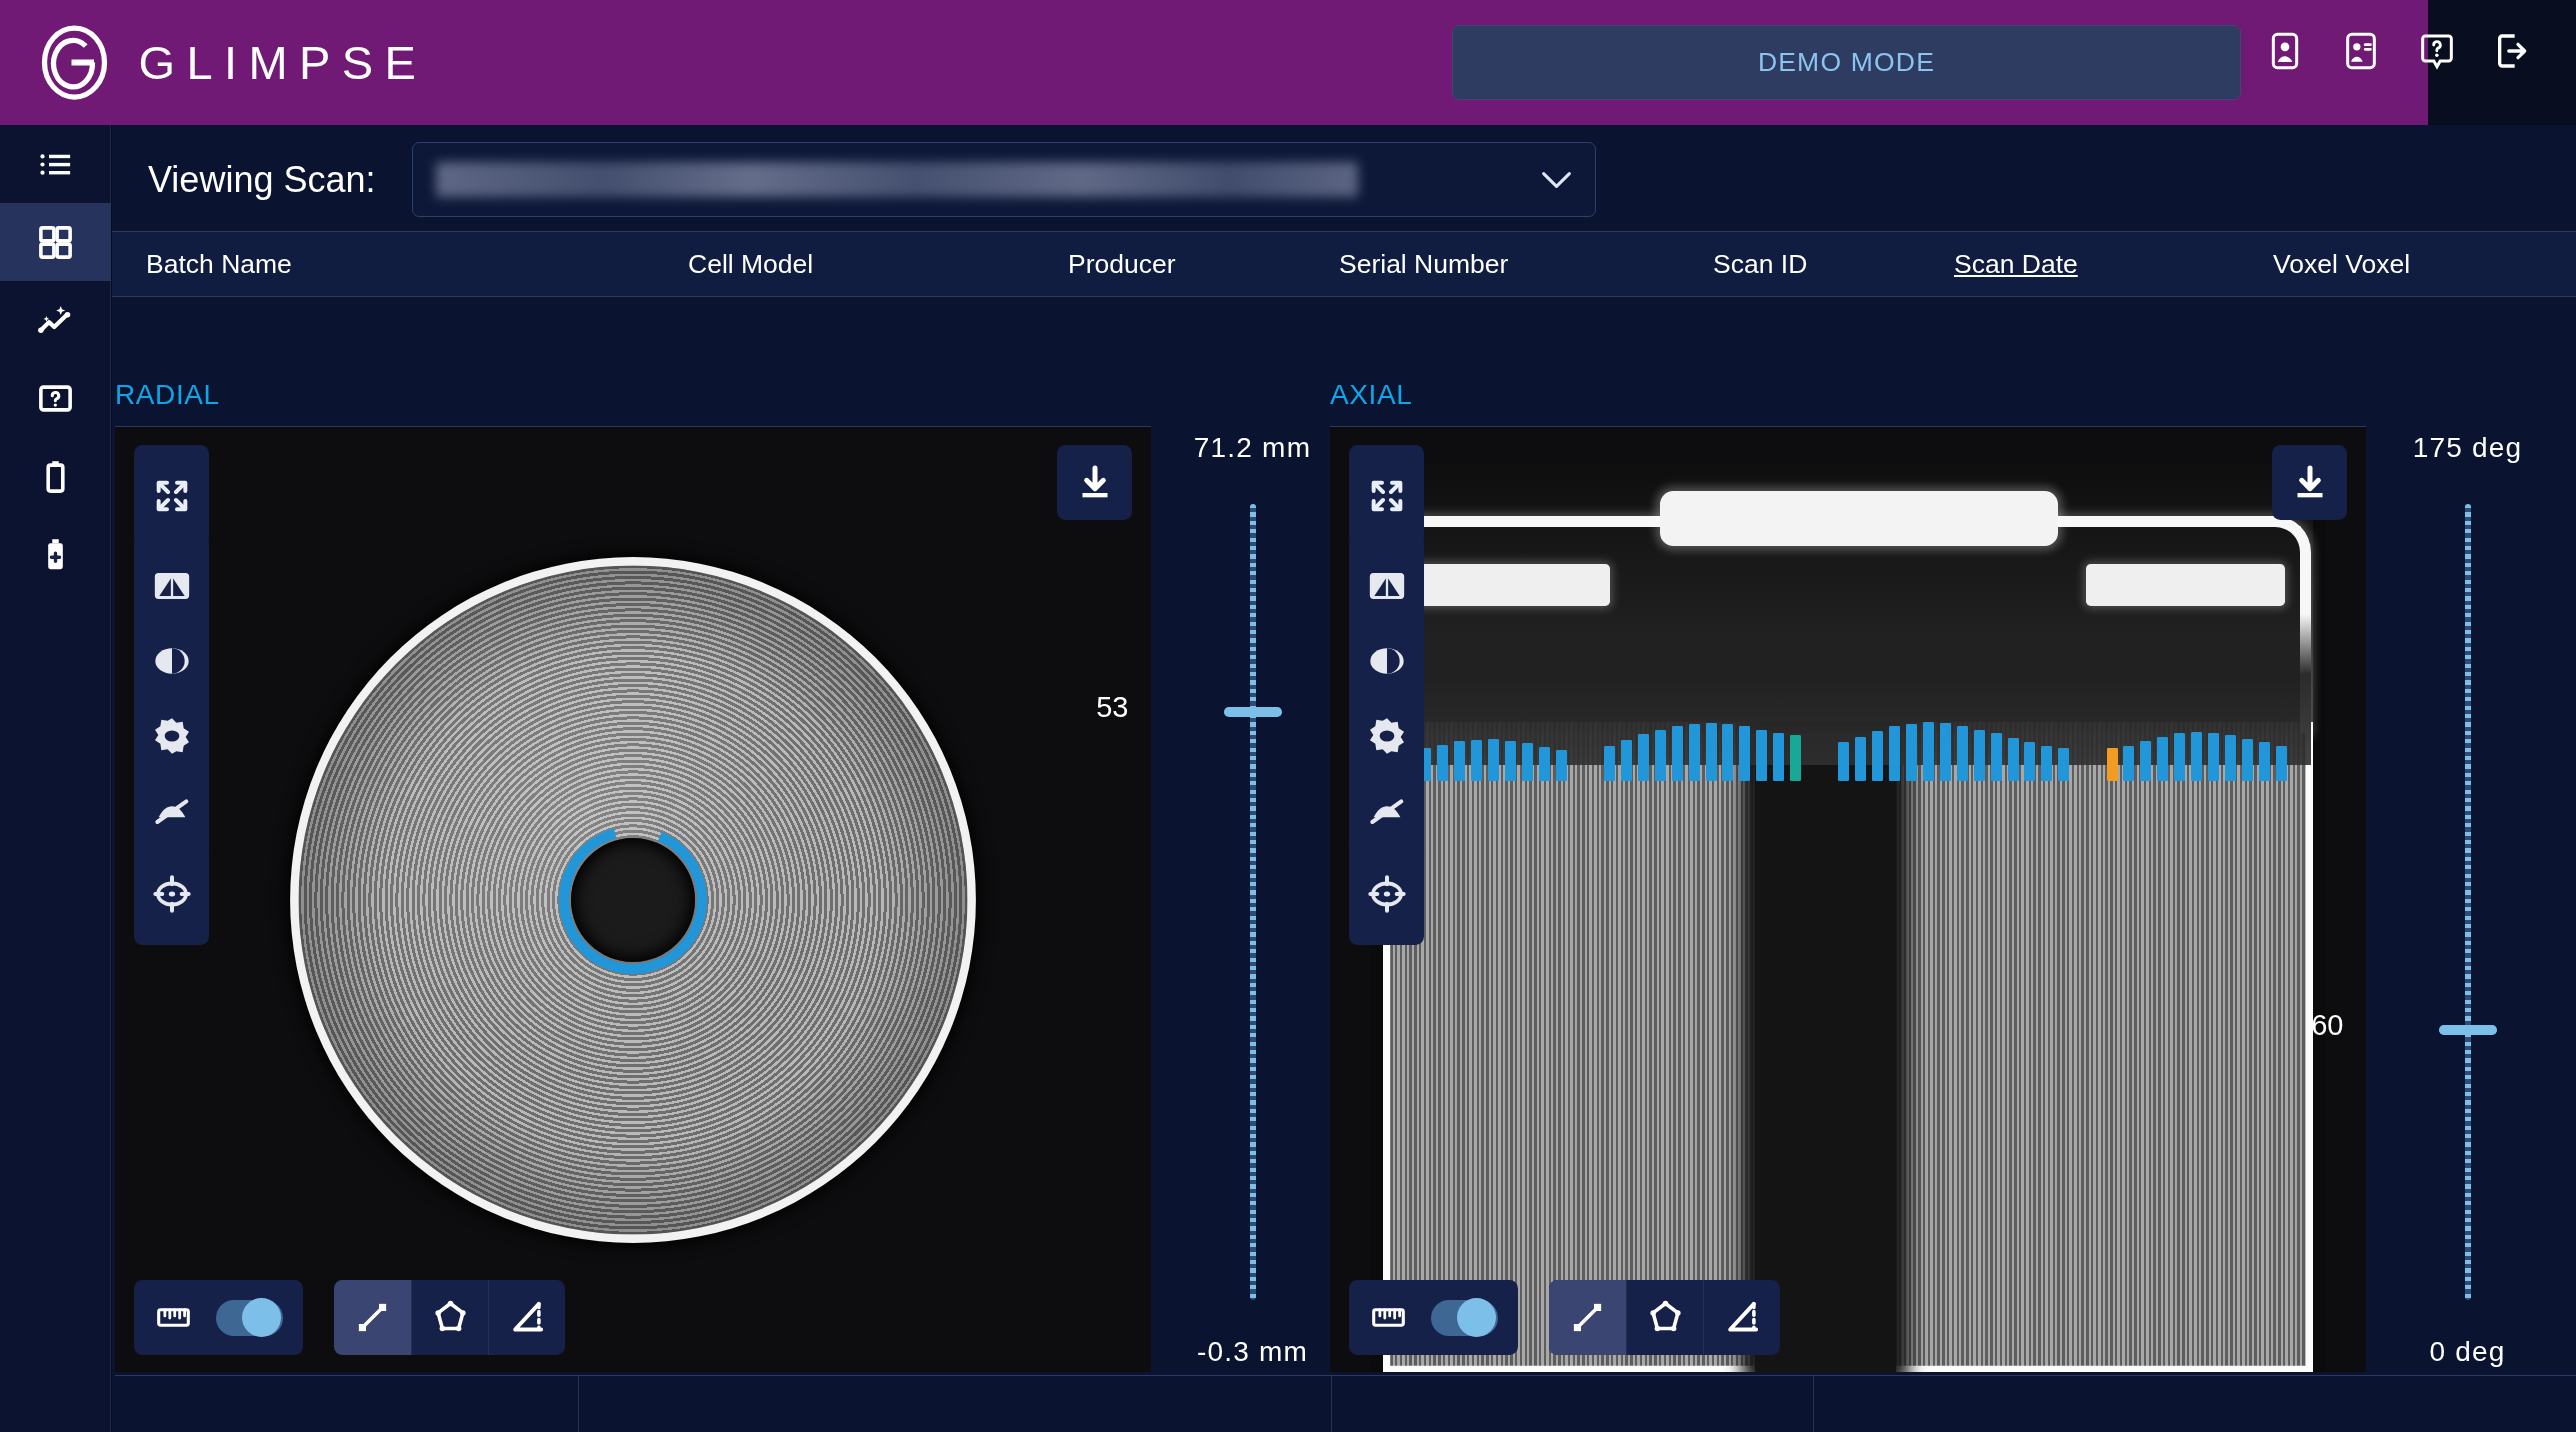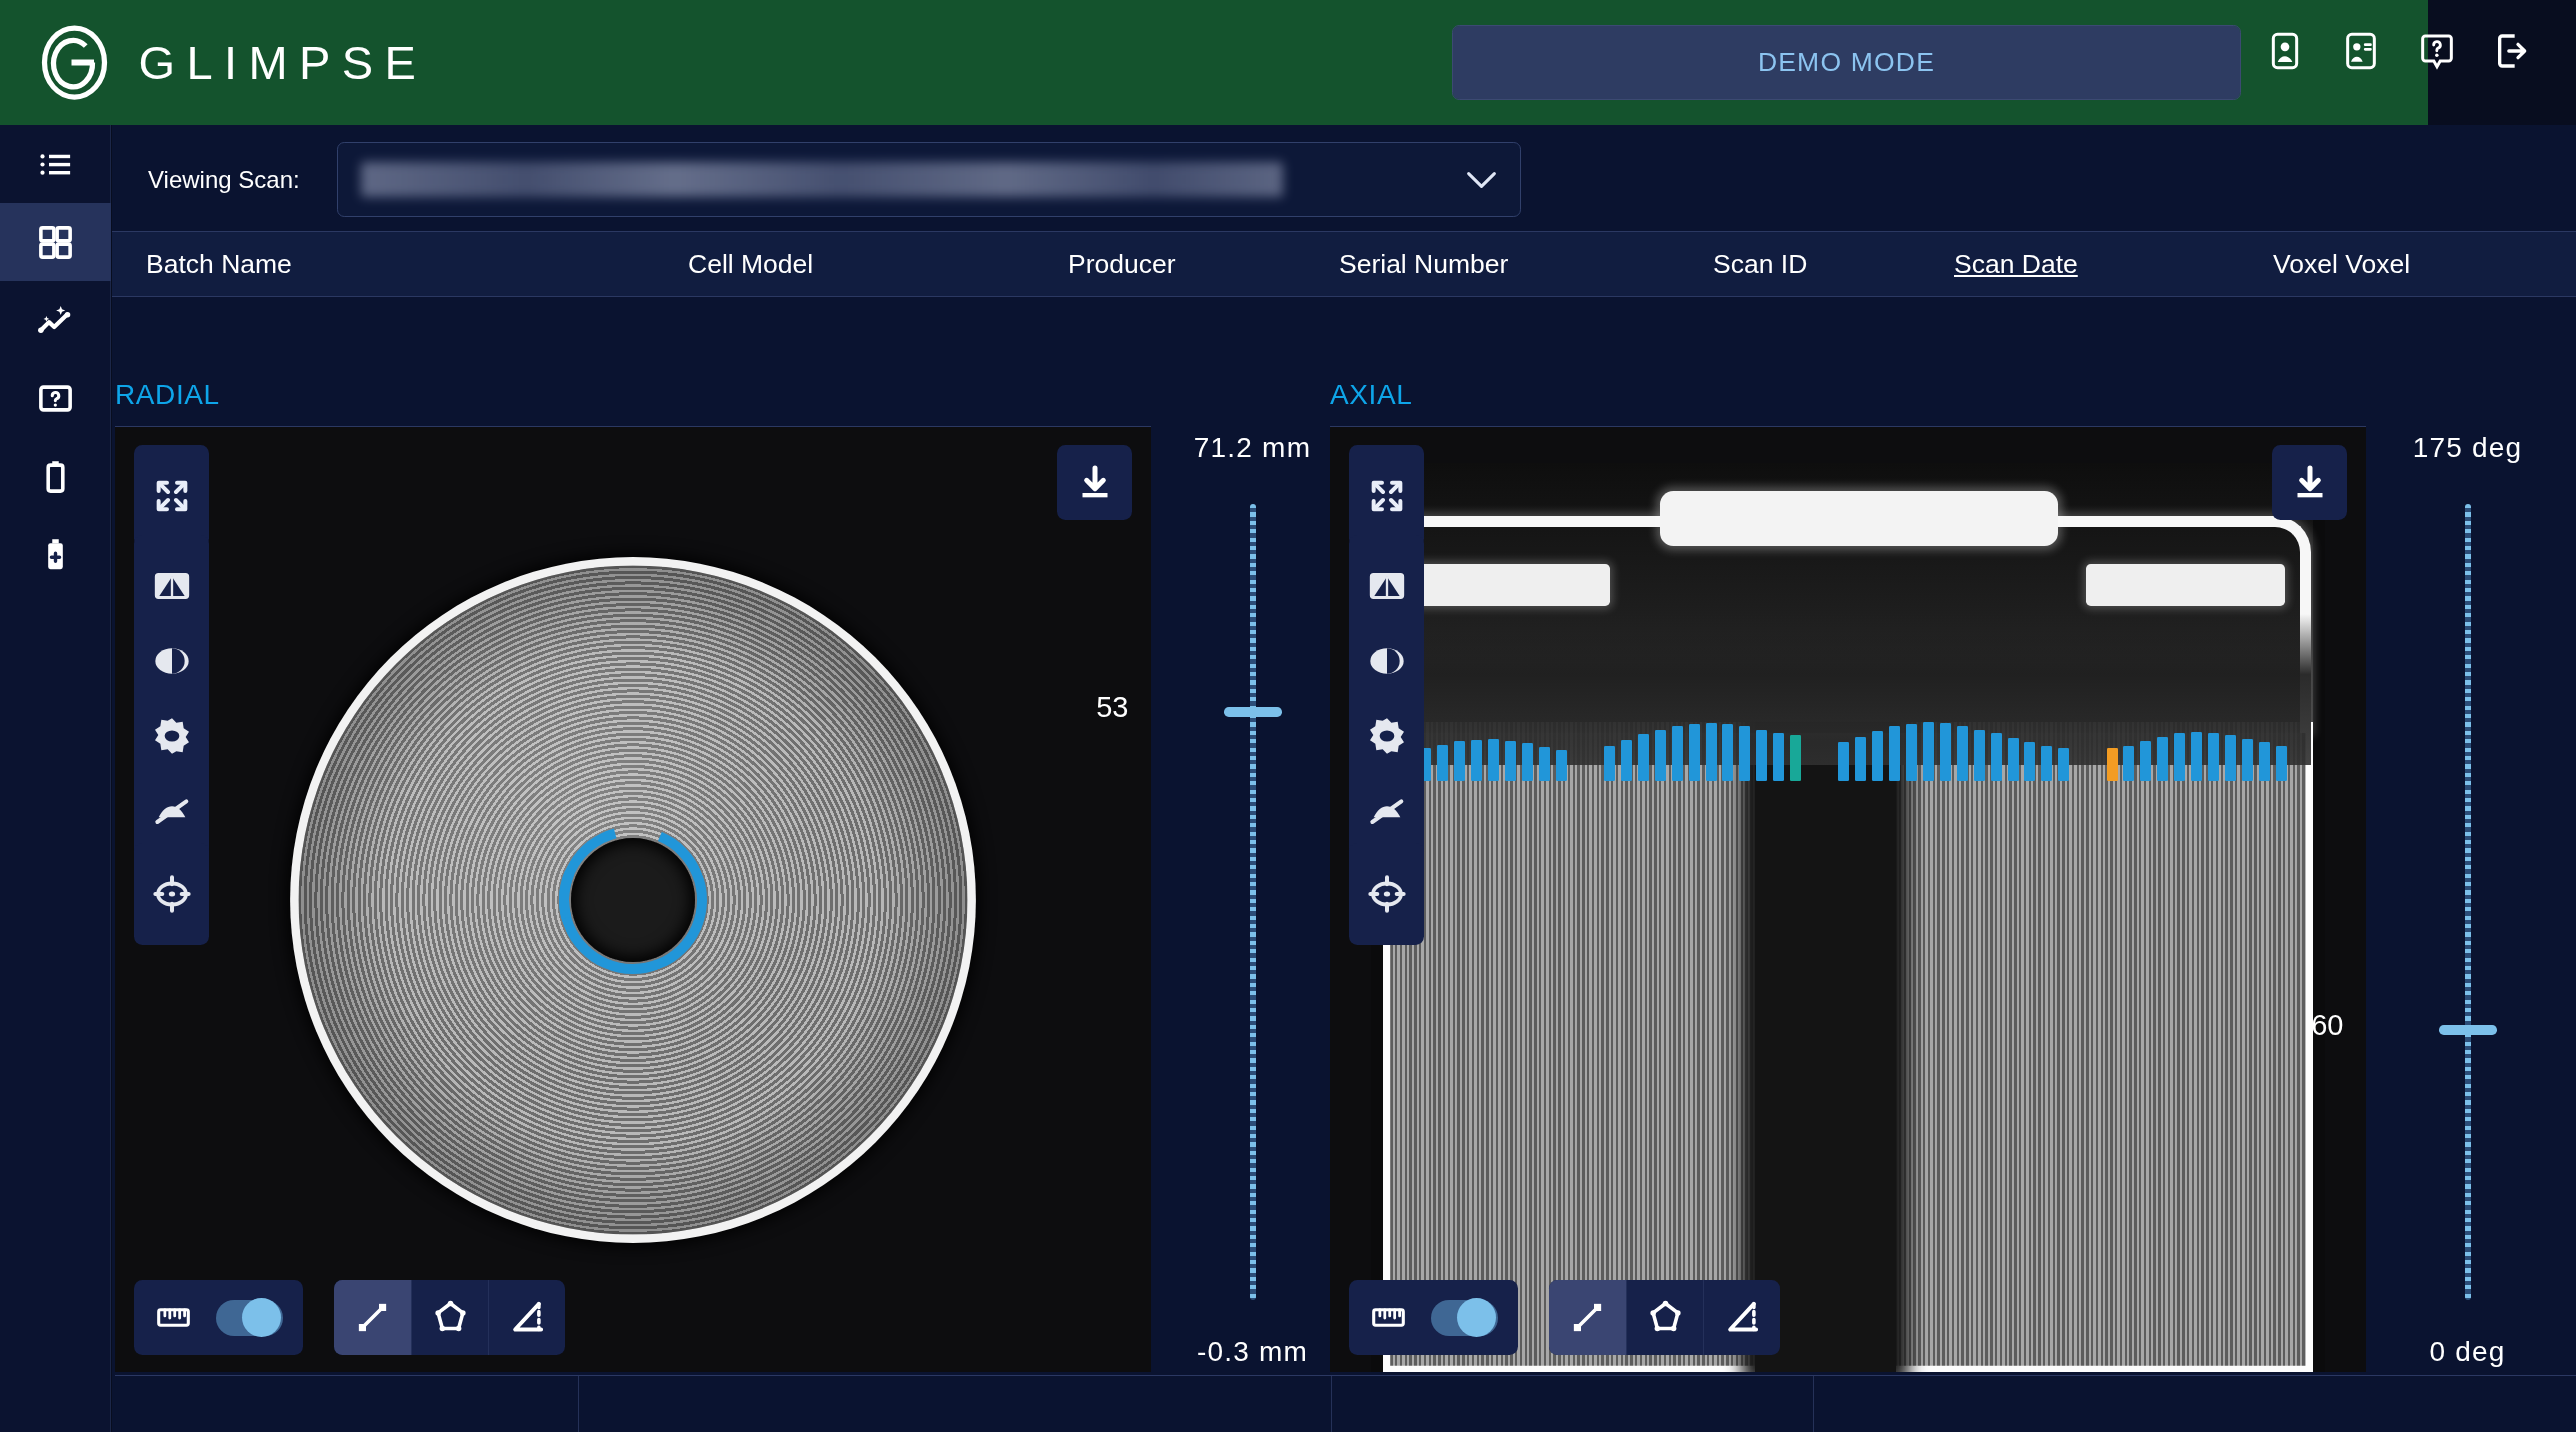--- a/index.html
+++ b/index.html
@@ -8,21 +8,21 @@
     width: 2576px; height: 1433px;
     background: #080d1f;
     font-family: "Liberation Sans", sans-serif;
     overflow: hidden;
   }
 
   
   .header {
     position: absolute; top: 0; left: 0;
     width: 2428px; height: 125px;
-    background: #14532d;
+    background: #701a75;
     display: flex; align-items: center;
   }
   .brand { display: flex; align-items: center; margin-left: 37px; }
   .logo-mark { width: 75px; height: 75px; }
   .wordmark {
     margin-left: 26.5px;
     font-size: 47px; letter-spacing: 11.4px;
     color: #ffffff; font-weight: 400;
   }
   .mode-toggle {
@@ -67,21 +67,21 @@
   }
 
   
   .scanbar {
     position: absolute; top: 0; left: 0;
     width: 2464px; height: 109px;
     display: flex; align-items: center;
   }
   .scan-label {
     margin-left: 36px;
-    font-size: 24px; color: #ffffff; font-weight: 400;
+    font-size: 36px; color: #ffffff; font-weight: 400;
   }
   .scan-select {
     margin-left: 37px;
     width: 1184px; height: 75px;
     background: #0d1838;
     border: 1.2px solid #31406b; border-radius: 7.2px;
     display: flex; align-items: center; justify-content: space-between;
     padding: 0 23px; cursor: pointer;
   }
   .redacted {

